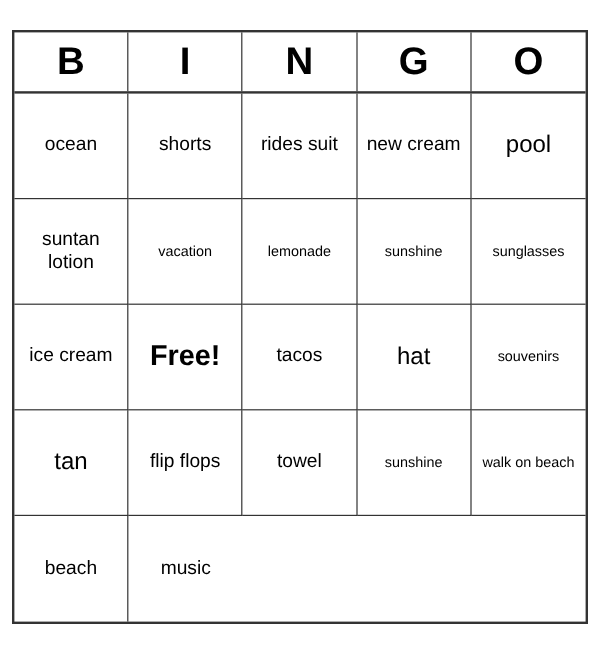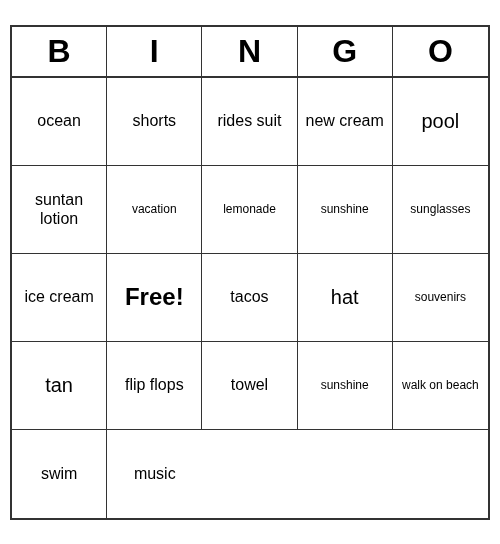--- a/index.html
+++ b/index.html
@@ -127,19 +127,19 @@
       <div class="bingo-cell">
         <span class="cell-text size-medium">towel</span>
       </div>
       <div class="bingo-cell">
         <span class="cell-text size-small">sunshine</span>
       </div>
       <div class="bingo-cell">
         <span class="cell-text size-small">walk on beach</span>
       </div>
       <div class="bingo-cell">
-        <span class="cell-text size-medium">swim</span>
+        <span class="cell-text size-medium">beach</span>
       </div>
       <div class="bingo-cell">
         <span class="cell-text size-medium">music</span>
       </div>
     </div>
 </div>
 
 </body></html>

